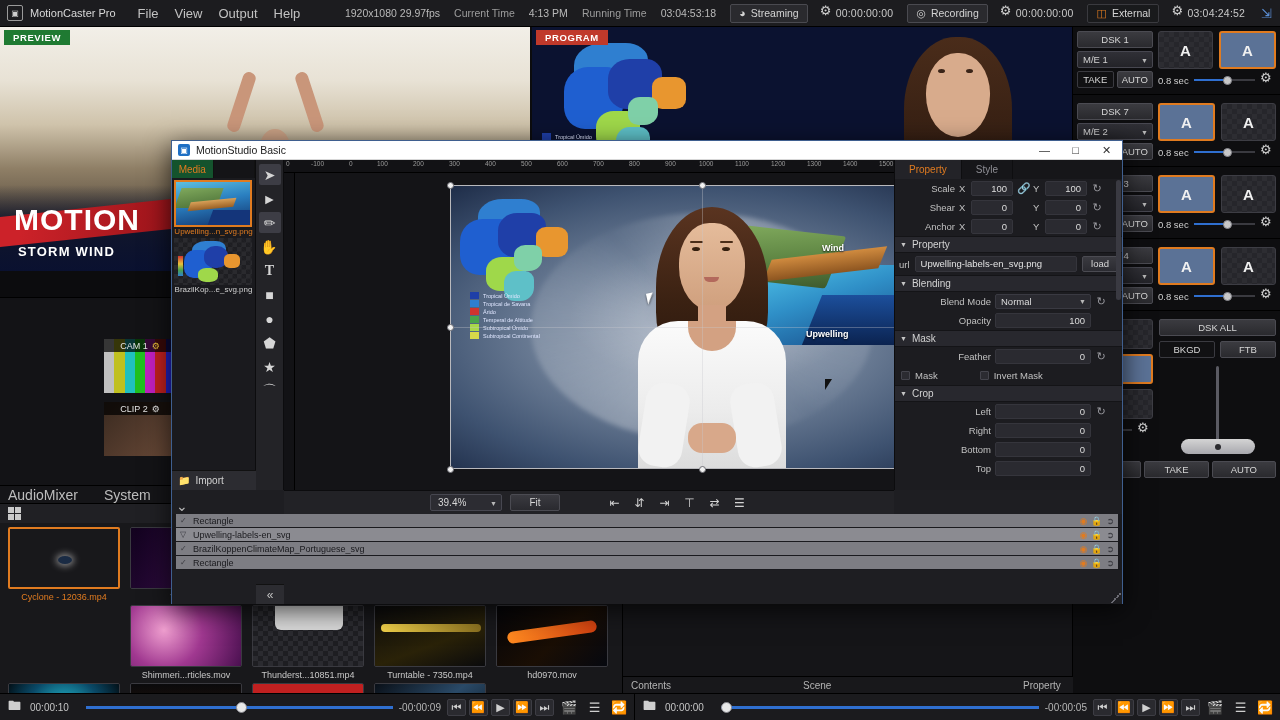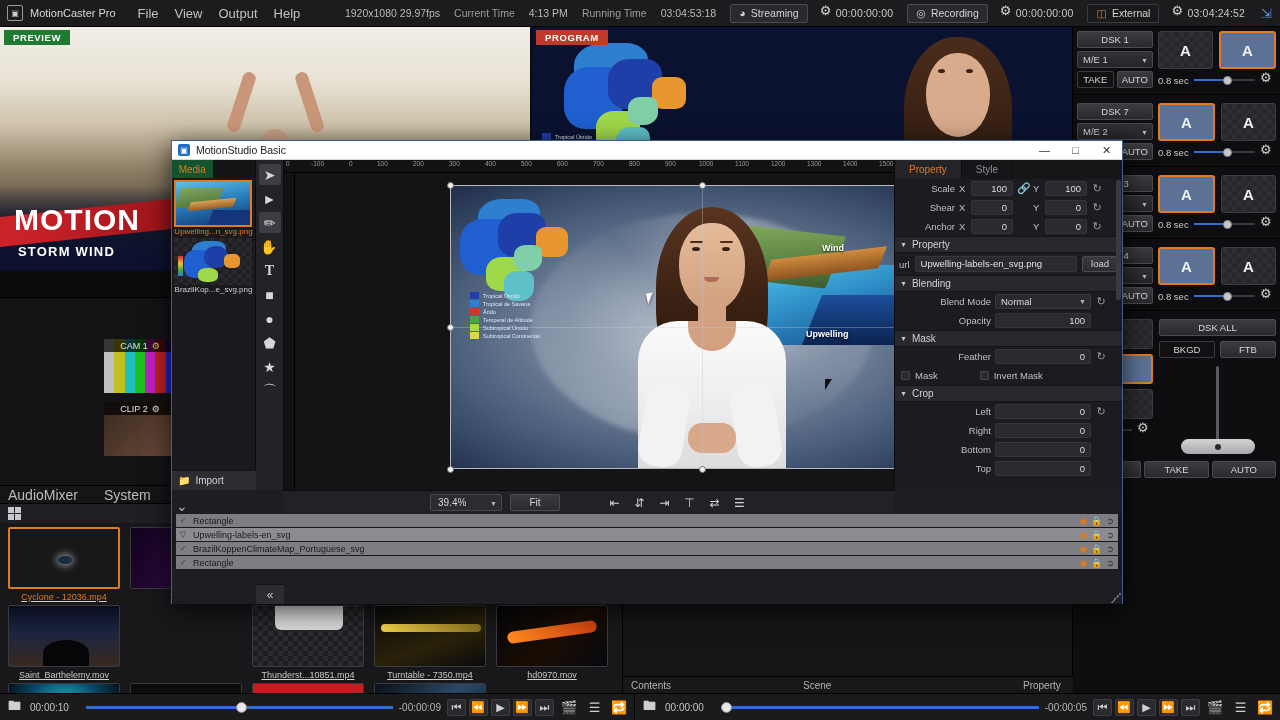--- a/index.html
+++ b/index.html
@@ -243,21 +243,21 @@
   .grid-ico {
     width: 13px; height: 13px; display: grid; grid-template-columns: 1fr 1fr;
     grid-template-rows: 1fr 1fr; gap: 1.5px;
   }
   .grid-ico i { background: #c9c9c9; }
   .media-grid {
     position: absolute; left: 0; top: 37px; width: 622px; height: 171px;
     padding: 6px 0 0 8px; overflow: hidden;
   }
   .mcell {
-    position: absolute; width: 112px; text-decoration: underline;
+    position: absolute; width: 112px;
   }
   .mthumb {
     width: 112px; height: 62px; border: 1px solid #3a3a40; border-radius: 2px;
     overflow: hidden; position: relative;
   }
   .mthumb.sel-o { border: 2px solid #e07b20; }
   .mname {
     font-size: 9px; color: #c8c8c8; text-align: center; margin-top: 3px;
     white-space: nowrap; overflow: hidden; text-overflow: ellipsis;
   }
@@ -922,26 +922,25 @@
           <div style="position:absolute;left:44%;top:46%;width:14px;height:8px;background:#1a2b44;border-radius:50%;box-shadow:0 0 7px 2px rgba(255,255,255,0.5);"></div>
         </div>
         <div class="mname hot">Cyclone - 12036.mp4</div>
       </div>
       <div class="mcell" style="left:130px;top:4px;">
         <div class="mthumb">
           <div style="position:absolute;inset:0;background:linear-gradient(120deg,#12021e,#2a0a3a 50%,#140424);"></div>
         </div>
         <div class="mname">World...</div>
       </div>
-      <div class="mcell" style="left:8px;top:82px;">
+      <div class="mcell" style="left:130px;top:82px;">
         <div class="mthumb">
-          <div style="position:absolute;inset:0;background:linear-gradient(180deg,#0a0d1e 0%,#1c2440 45%,#3a2a20 100%);"></div>
-          <div style="position:absolute;left:34px;bottom:0;width:46px;height:26px;background:#060608;border-radius:50% 50% 0 0;"></div>
-        </div>
-        <div class="mname">Saint_Barthelemy.mov</div>
+          <div style="position:absolute;inset:0;background:radial-gradient(circle at 30% 40%, #f0a0d0, #a03890 45%, #4a1050 100%);"></div>
+        </div>
+        <div class="mname">Shimmeri...rticles.mov</div>
       </div>
       <div class="mcell" style="left:252px;top:82px;">
         <div class="mthumb">
           <div style="position:absolute;inset:0;background-color:#2b2b30;background-image:linear-gradient(45deg,#1e1e22 25%,transparent 25%,transparent 75%,#1e1e22 75%),linear-gradient(45deg,#1e1e22 25%,transparent 25%,transparent 75%,#1e1e22 75%);background-size:10px 10px;background-position:0 0,5px 5px;"></div>
           <div style="position:absolute;left:22px;top:0;width:68px;height:24px;background:#d8d8d8;border-radius:0 0 6px 6px;"></div>
         </div>
         <div class="mname">Thunderst...10851.mp4</div>
       </div>
       <div class="mcell" style="left:374px;top:82px;">
         <div class="mthumb">

